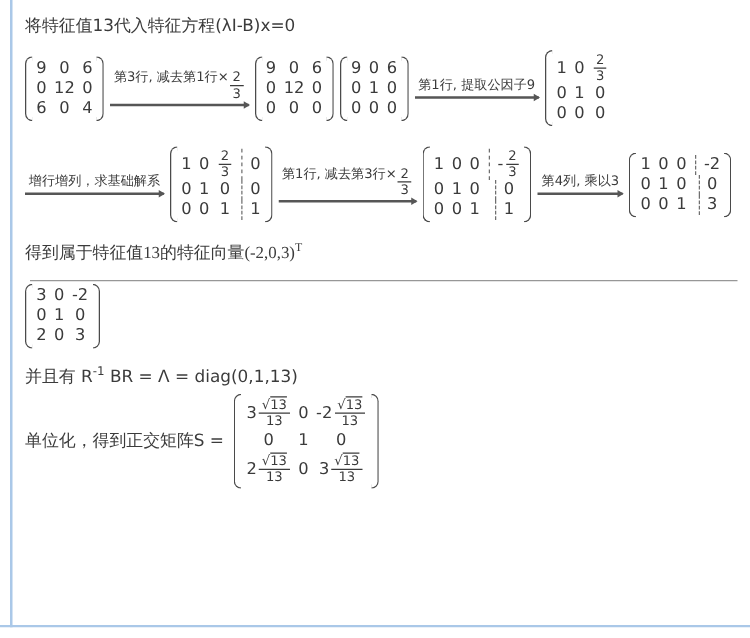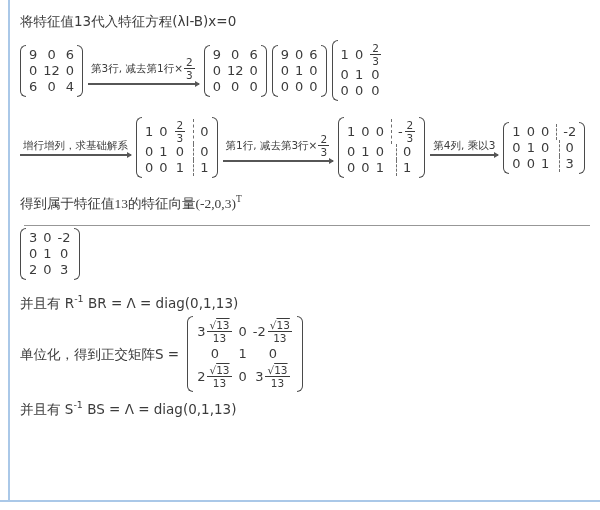--- a/index.html
+++ b/index.html
@@ -39,21 +39,21 @@
     padding: 2px 3px; align-items: center; justify-items: center;
     font-size: 13px; line-height: 16px;
   }
   .mcell { display: inline-flex; align-items: center; justify-content: center; min-height: 16px; }
   .mcell.aug { border-left: 1px dashed #6f6f6f; padding-left: 6px; margin-left: 1px; align-self: stretch; }
 
   
   .arrow { display: inline-flex; flex-direction: column; align-items: center; }
   .alabel {
     font-size: 10.5px; white-space: nowrap; line-height: 13px;
-    display: inline-flex; align-items: center; padding: 0 3px 2px 3px;
+    display: inline-flex; padding: 0 3px 2px 3px;
   }
   .aline { position: relative; align-self: stretch; height: 1.3px; background: #565656; }
   .aline::after {
     content: ""; position: absolute; right: -1px; top: -2.6px;
     width: 0; height: 0;
     border-left: 5px solid #565656;
     border-top: 3.2px solid transparent;
     border-bottom: 3.2px solid transparent;
   }
 
@@ -132,20 +132,24 @@
             <span class="mcell">6</span>
             <span class="mcell">0</span>
             <span class="mcell">1</span>
             <span class="mcell">0</span>
             <span class="mcell">0</span>
             <span class="mcell">0</span>
             <span class="mcell">0</span>
           </span>
           <span class="paren pr"></span>
         </span>
+      <span class="arrow">
+        <span class="alabel">第1行, 提取公因子9</span>
+        <span class="aline"></span>
+      </span>
       <span class="matrix">
           <span class="paren pl"></span>
           <span class="mgrid" style="grid-template-columns: repeat(3, auto);">
             <span class="mcell">1</span>
             <span class="mcell">0</span>
             <span class="mcell">
               <span class="fr-wrap">
                 <span class="frac">
                   <span class="num">2</span>
                   <span class="den">3</span>
@@ -320,16 +324,15 @@
                   <span class="num">√<span class="ovl">13</span></span>
                   <span class="den">13</span>
                 </span>
               </span>
             </span>
           </span>
           <span class="paren pr"></span>
         </span>
     </div>
 
-    <p class="t sbs-line">并且有 S<sup>-1</sup> BS = Λ = diag(0,1,13)</p>
 
   </div>
 </div>
 
 </body></html>

